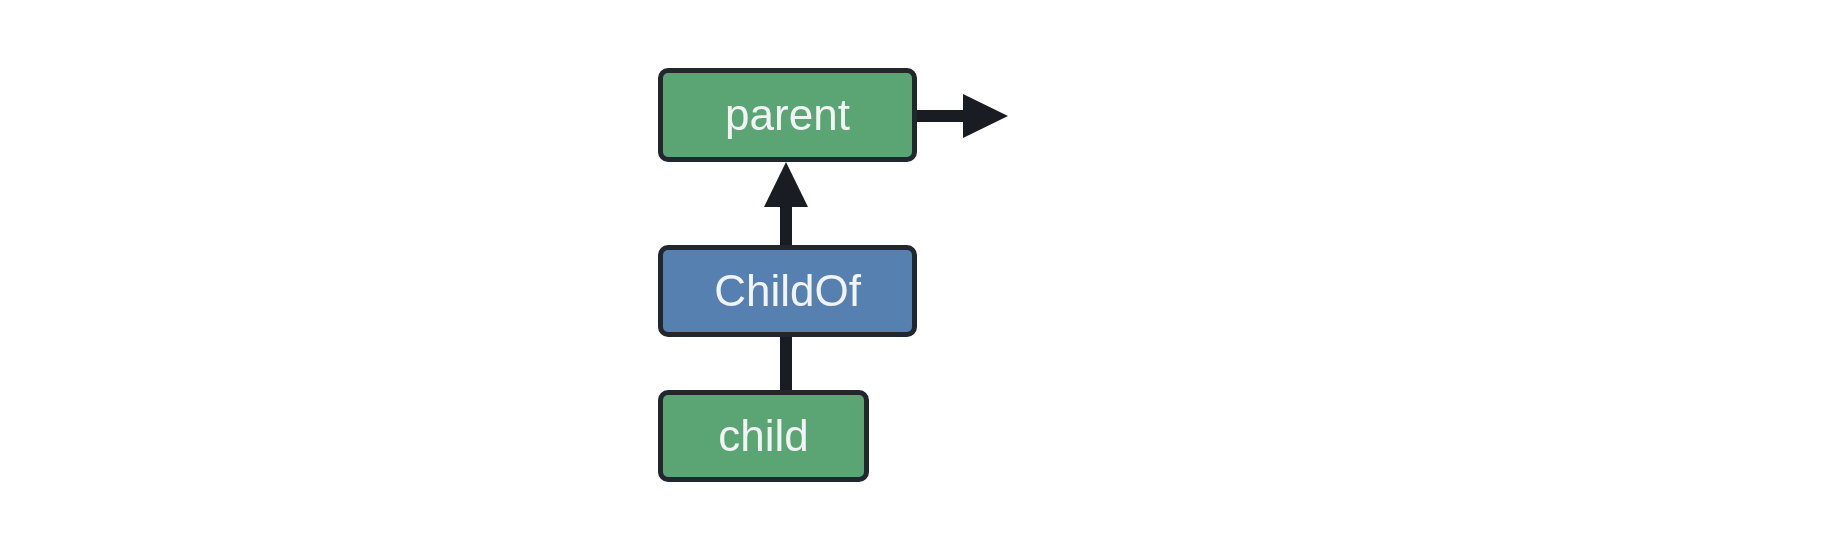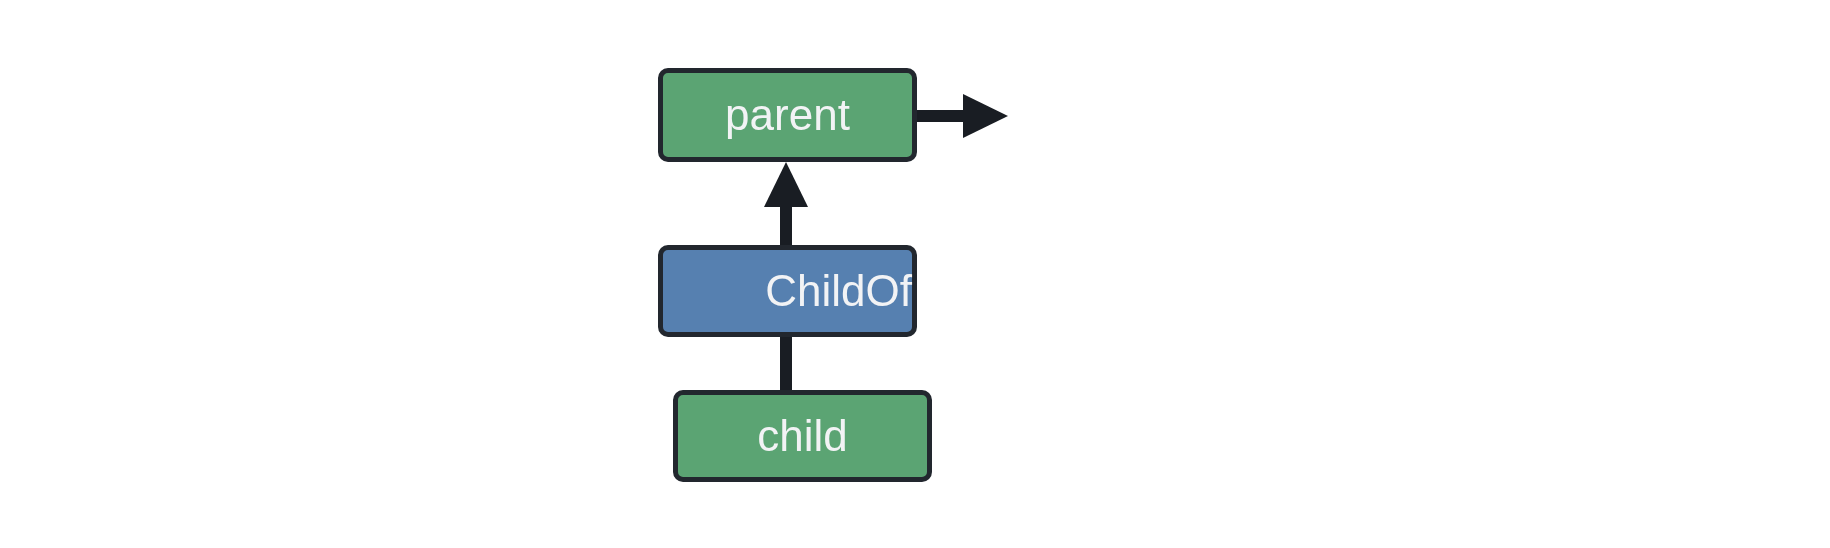--- a/index.html
+++ b/index.html
@@ -33,22 +33,22 @@
     justify-content: center;
     color: var(--node-text);
     font-size: 44px;
     line-height: 1;
   }
   .node.entity   { background: var(--entity-fill); }
   .node.component{ background: var(--component-fill); }
 
   .node-parent   { left: 658px;  top: 68px;  width: 259px; height: 94px; }
   .node-position { left: 1008px; top: 68px;  width: 260px; height: 94px; }
-  .node-childof  { left: 658px;  top: 245px; width: 259px; height: 92px; justify-content: flex-end; }
-  .node-child    { left: 658px;  top: 390px; width: 259px; height: 92px; margin-left: 15px; }
+  .node-childof  { left: 658px;  top: 245px; width: 259px; height: 92px; }
+  .node-child    { left: 658px;  top: 390px; width: 211px; height: 92px; }
 
   .edge-line {
     position: absolute;
     background: var(--connector);
   }
   
   .h-line {
     left: 917px; top: 110px;
     width: 50px; height: 12px;
   }

